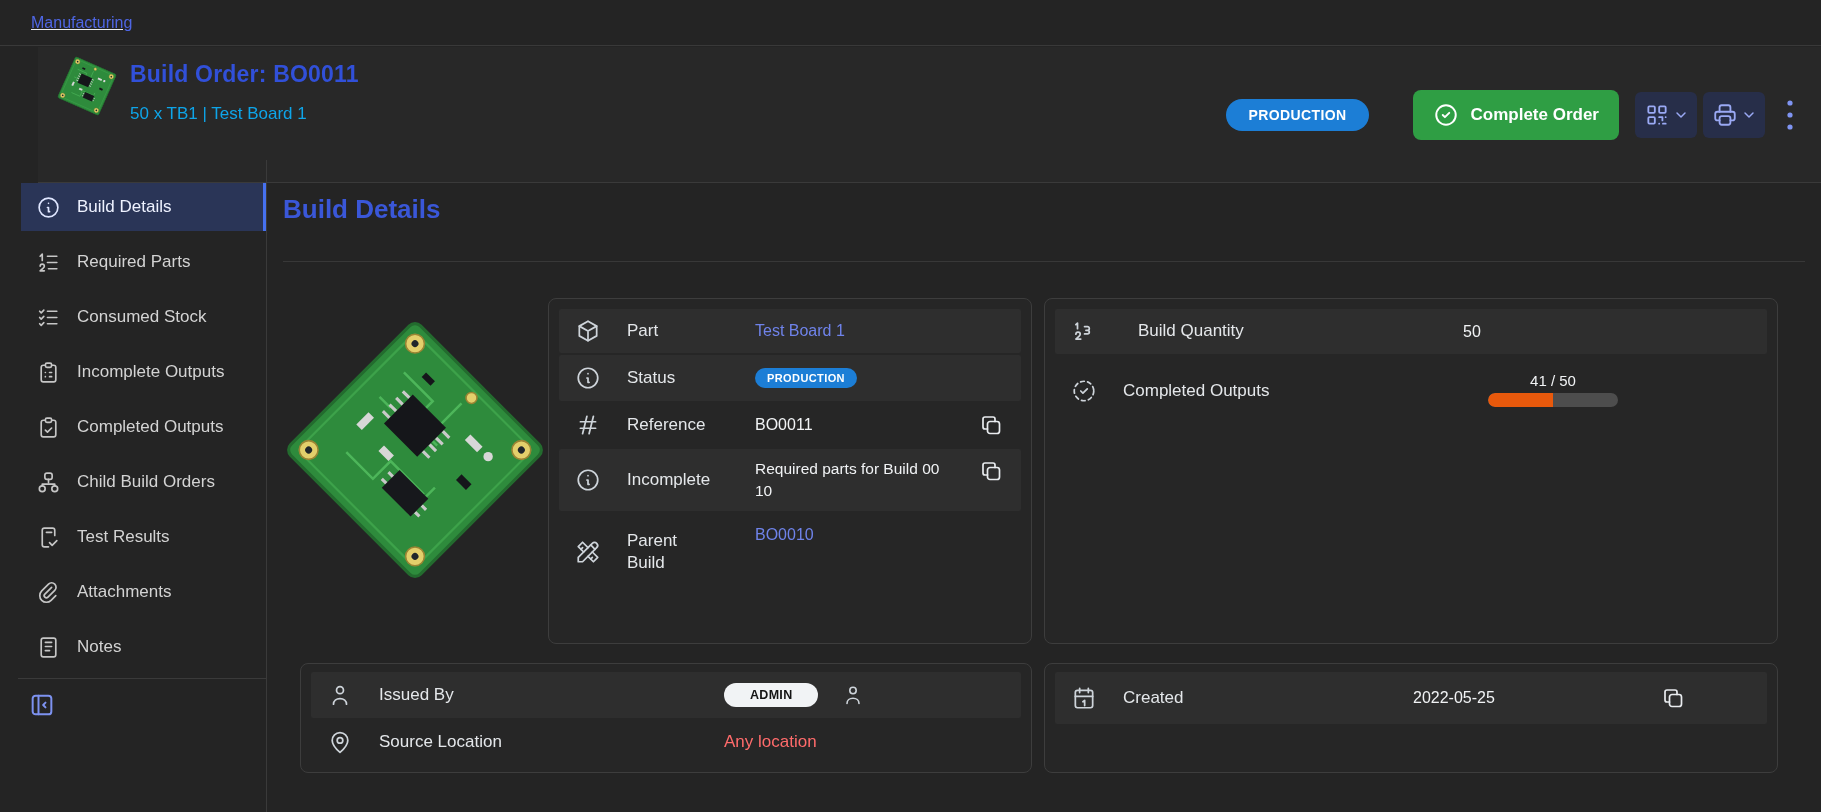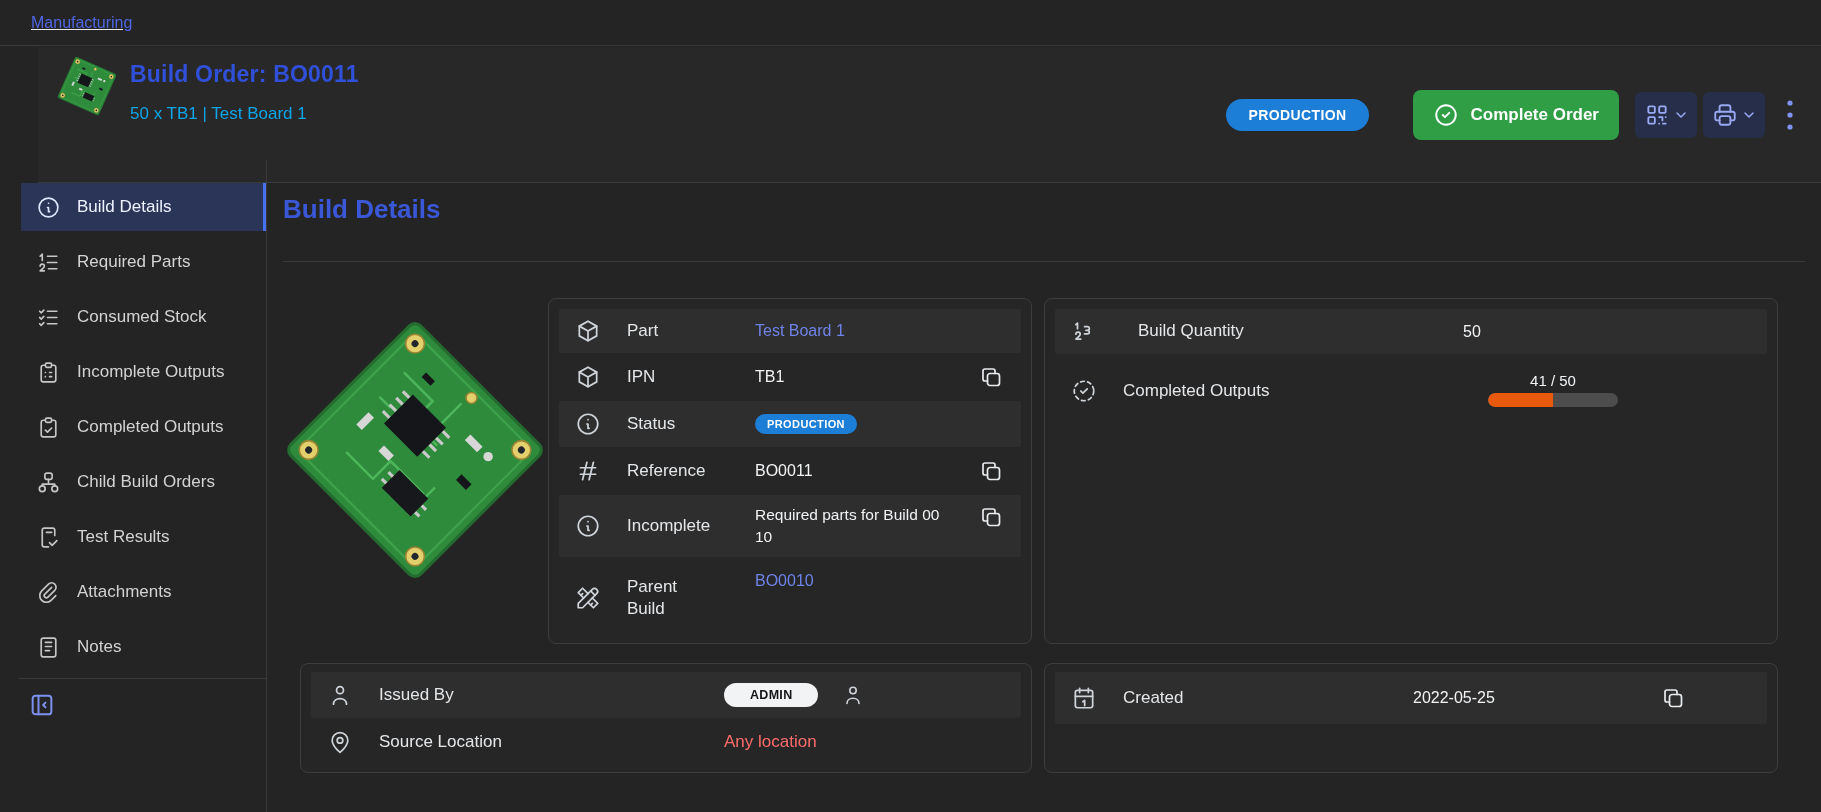--- a/index.html
+++ b/index.html
@@ -324,36 +324,20 @@
     <div class="drow alt">
       <span class="ricon">
           <svg viewBox="0 0 24 24" width="26" height="26" fill="none" stroke="currentColor" stroke-width="1.6" stroke-linecap="round" stroke-linejoin="round">
             <path d="M12 3l8 4.5v9L12 21l-8-4.5v-9L12 3"></path>
             <path d="M12 12l8-4.5M12 12v9M12 12L4 7.5"></path>
           </svg>
         </span>
       <span class="rlabel">Part</span>
       <span class="rvalue"><span class="link">Test Board 1</span></span>
     </div>
-    <div class="drow">
-      <span class="ricon">
-          <svg viewBox="0 0 24 24" width="26" height="26" fill="none" stroke="currentColor" stroke-width="1.6" stroke-linecap="round" stroke-linejoin="round">
-            <path d="M12 3l8 4.5v9L12 21l-8-4.5v-9L12 3"></path>
-            <path d="M12 12l8-4.5M12 12v9M12 12L4 7.5"></path>
-          </svg>
-        </span>
-      <span class="rlabel">IPN</span>
-      <span class="rvalue">TB1</span>
-      <button class="copy-btn">
-          <svg viewBox="0 0 24 24" width="24" height="24" fill="none" stroke="currentColor" stroke-width="1.7" stroke-linecap="round" stroke-linejoin="round">
-            <rect x="8.5" y="8.5" width="12" height="12" rx="2.5"></rect>
-            <path d="M16 8.5V6a2 2 0 0 0-2-2H6a2 2 0 0 0-2 2v8a2 2 0 0 0 2 2h2.5"></path>
-          </svg>
-        </button>
-    </div>
     <div class="drow alt h46">
       <span class="ricon">
           <svg viewBox="0 0 24 24" width="26" height="26" fill="none" stroke="currentColor" stroke-width="1.6" stroke-linecap="round" stroke-linejoin="round">
             <circle cx="12" cy="12" r="9"></circle>
             <path d="M12 8h.01M11 12h1v4h1"></path>
           </svg>
         </span>
       <span class="rlabel">Status</span>
       <span class="rvalue"><span class="status-pill-sm">PRODUCTION</span></span>
     </div>

